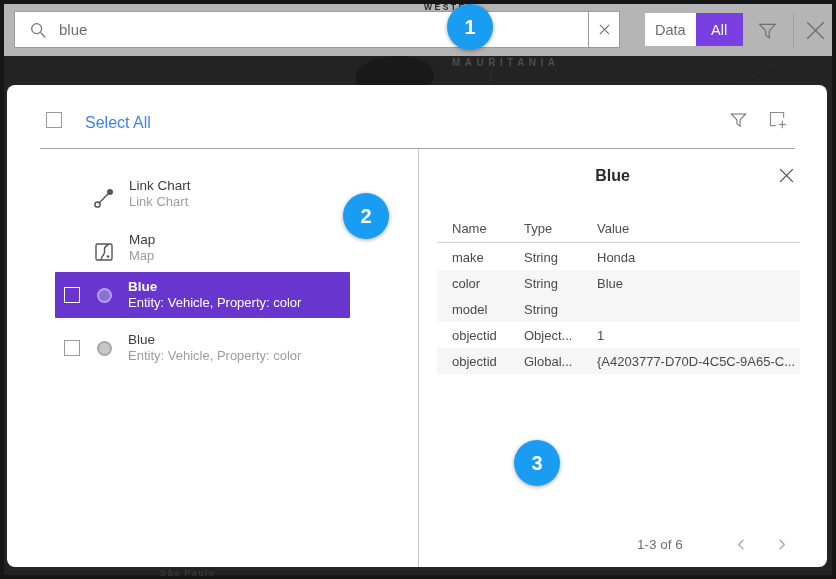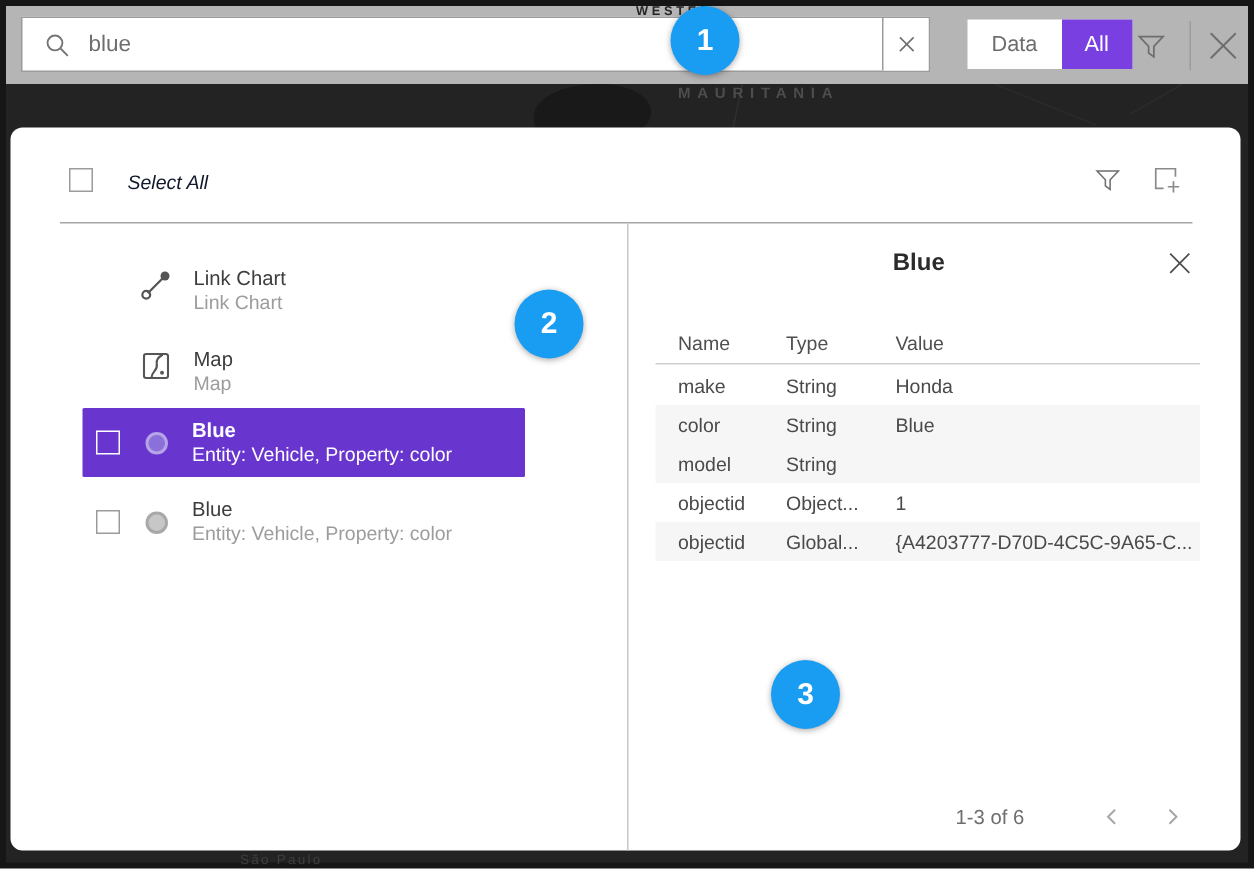--- a/index.html
+++ b/index.html
@@ -30,47 +30,47 @@
   .search-box { position:absolute; left:10px; top:7px; width:606px; height:37px; background:#ffffff;
                 border:1px solid #9b9b9b; display:flex; align-items:stretch; }
   .search-field { flex:1; display:flex; align-items:center; }
   .search-glyph { margin-left:14px; width:18px; height:18px; color:#757575; flex:0 0 auto; }
   .search-input { flex:1; border:none; outline:none; background:transparent; padding-left:12px;
                   font-size:15px; color:#6e6e6e; font-family:"Liberation Sans", sans-serif; }
   .clear-btn { width:31px; border-left:1px solid #9b9b9b; display:flex; align-items:center;
                justify-content:center; color:#6e6e6e; cursor:pointer; background:#fff; }
   .scope-toggle { position:absolute; left:641px; top:9px; height:33px; display:flex; background:#ffffff; }
   .scope-seg { min-width:47px; padding:0 10px; display:flex; align-items:center; justify-content:center;
-               font-size:14.5px; color:#6e6e6e; cursor:pointer;margin-left:6px; }
+               font-size:14.5px; color:#6e6e6e; cursor:pointer; }
   .scope-seg.active { background:#7a3fe0; color:#ffffff; }
   .tb-filter { position:absolute; left:753px; top:16px; width:21px; height:21px; color:#6e6e6e; cursor:pointer; }
   .tb-divider { position:absolute; left:789px; top:10px; width:1px; height:33px; background:#9c9c9c; }
   .tb-close { position:absolute; left:799px; top:14px; width:25px; height:25px; color:#6e6e6e; cursor:pointer; }
 
   
   .callout { position:absolute; width:46px; height:46px; border-radius:50%; background:#199df2;
              color:#ffffff; font-weight:bold; font-size:20px; display:flex; align-items:center;
              justify-content:center; z-index:40; box-shadow:0 1px 4px rgba(0,0,0,.35); }
   .callout-1 { left:447px; top:4px; }
   .callout-2 { left:343px; top:193px; }
   .callout-3 { left:514px; top:440px; }
 
   
   .modal { position:absolute; left:7px; top:85px; width:820px; height:482px; background:#ffffff;
            border-radius:8px; z-index:5; }
   .checkbox { width:16px; height:16px; border:1px solid #9b9b9b; background:#fff; cursor:pointer; }
   .select-all-box { position:absolute; left:39px; top:27px; }
-  .select-all-label { position:absolute; left:78px; top:29px; font-size:13px; color:#0f172a;font-style:italic; }
+  .select-all-label { position:absolute; left:78px; top:29px; font-size:16px; color:#3b82f6; }
   .panel-filter { position:absolute; left:722px; top:25px; width:19px; height:19px; color:#6e6e6e; cursor:pointer; }
   .panel-add { position:absolute; left:760px; top:24px; width:21px; height:21px; color:#8a8a8a; cursor:pointer; }
   .panel-hdivider { position:absolute; left:33px; top:63px; width:755px; height:1px; background:#a6a6a6; }
   .panel-vdivider { position:absolute; left:411px; top:64px; bottom:0; width:1px; background:#c6c6c6; }
 
   
-  .result-item { position:absolute; display:flex; align-items:flex-start; }
+  .result-item { position:absolute; display:flex; align-items:flex-end; }
   .ri-title { font-size:13.5px; color:#3d3d3d; line-height:16px; }
   .ri-sub { font-size:13px; color:#9c9c9c; line-height:16px; }
   .item-linkchart { left:85px; top:93px; }
   .item-map { left:85px; top:147px; }
   .item-icon { width:24px; height:24px; color:#555555; margin-right:13px; flex:0 0 auto; }
   .row-selected { left:48px; top:187px; width:295px; height:46px; background:#6935cf; border-radius:1px;
                   display:flex; align-items:center; }
   .row-selected .checkbox { border-color:#ffffff; background:transparent; margin-left:9px; }
   .swatch { width:15px; height:15px; border-radius:50%; margin-left:17px; flex:0 0 auto; }
   .swatch-sel { background:#8a70d8; border:2px solid #b5a4e6; }

